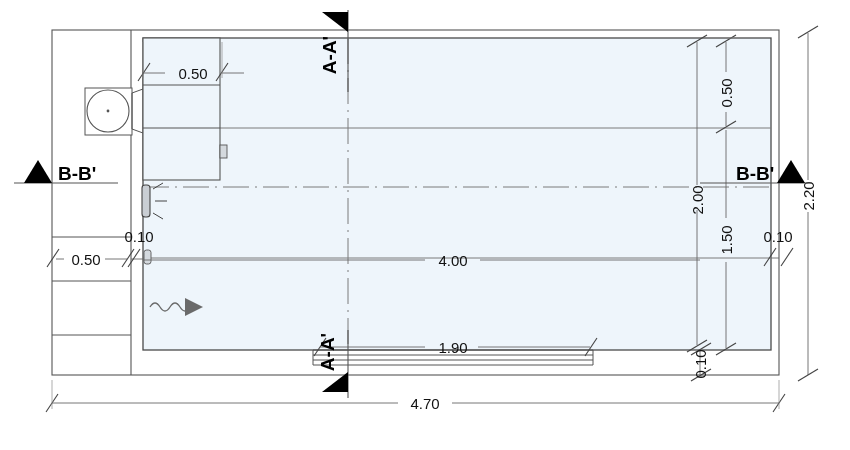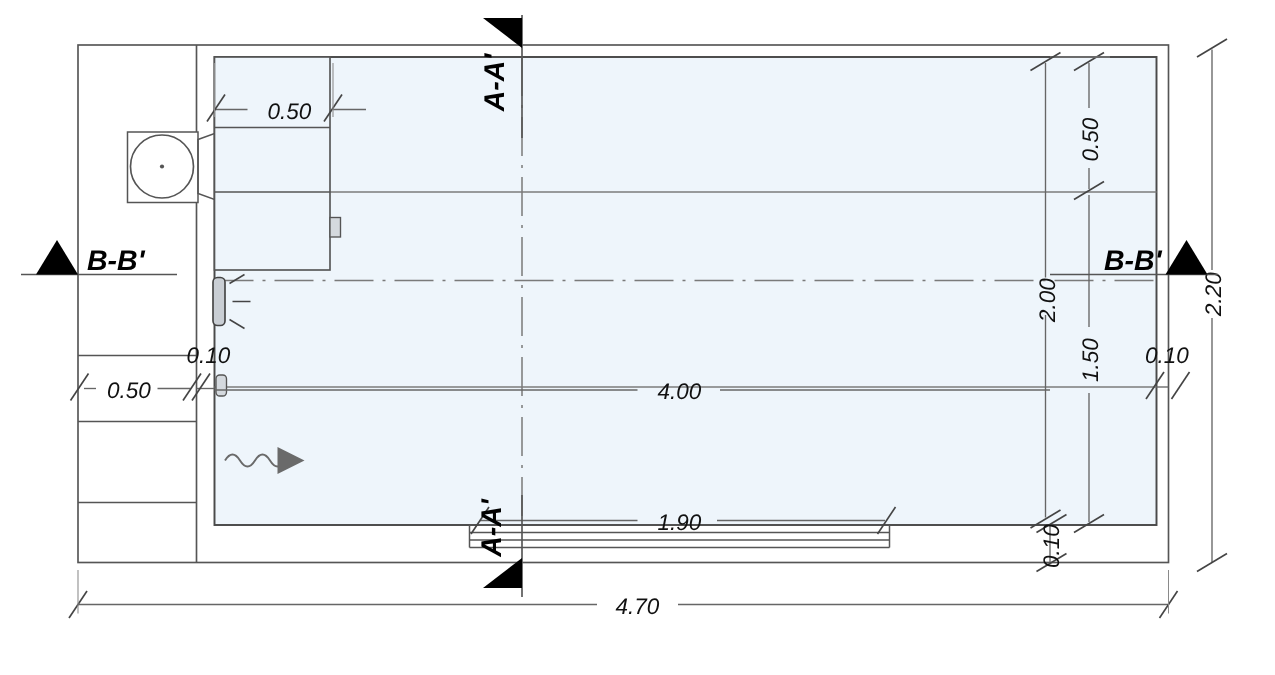--- a/index.html
+++ b/index.html
@@ -1,19 +1,19 @@
 <!DOCTYPE html>
 <html><head>
 <meta charset="utf-8">
 <title>Plan View — Pool / Tank Layout</title>
 <style>
   html,body{margin:0;padding:0;background:#ffffff;}
   body{width:850px;height:450px;overflow:hidden;
        font-family:"Liberation Sans", sans-serif;}
-  #drawing{position:relative;width:850px;height:450px;background:#ffffff;font-style:italic;}
+  #drawing{position:relative;width:850px;height:450px;background:#ffffff;}
   svg{display:block;}
   .dimtext{font-family:"Liberation Sans", sans-serif;font-size:15px;fill:#111111;}
   .sectext{font-family:"Liberation Sans", sans-serif;font-size:19px;font-weight:700;fill:#000000;}
 </style>
 </head>
 <body>
 
 <div id="drawing">
 <svg width="850" height="450" viewBox="0 0 850 450" xmlns="http://www.w3.org/2000/svg">
 

